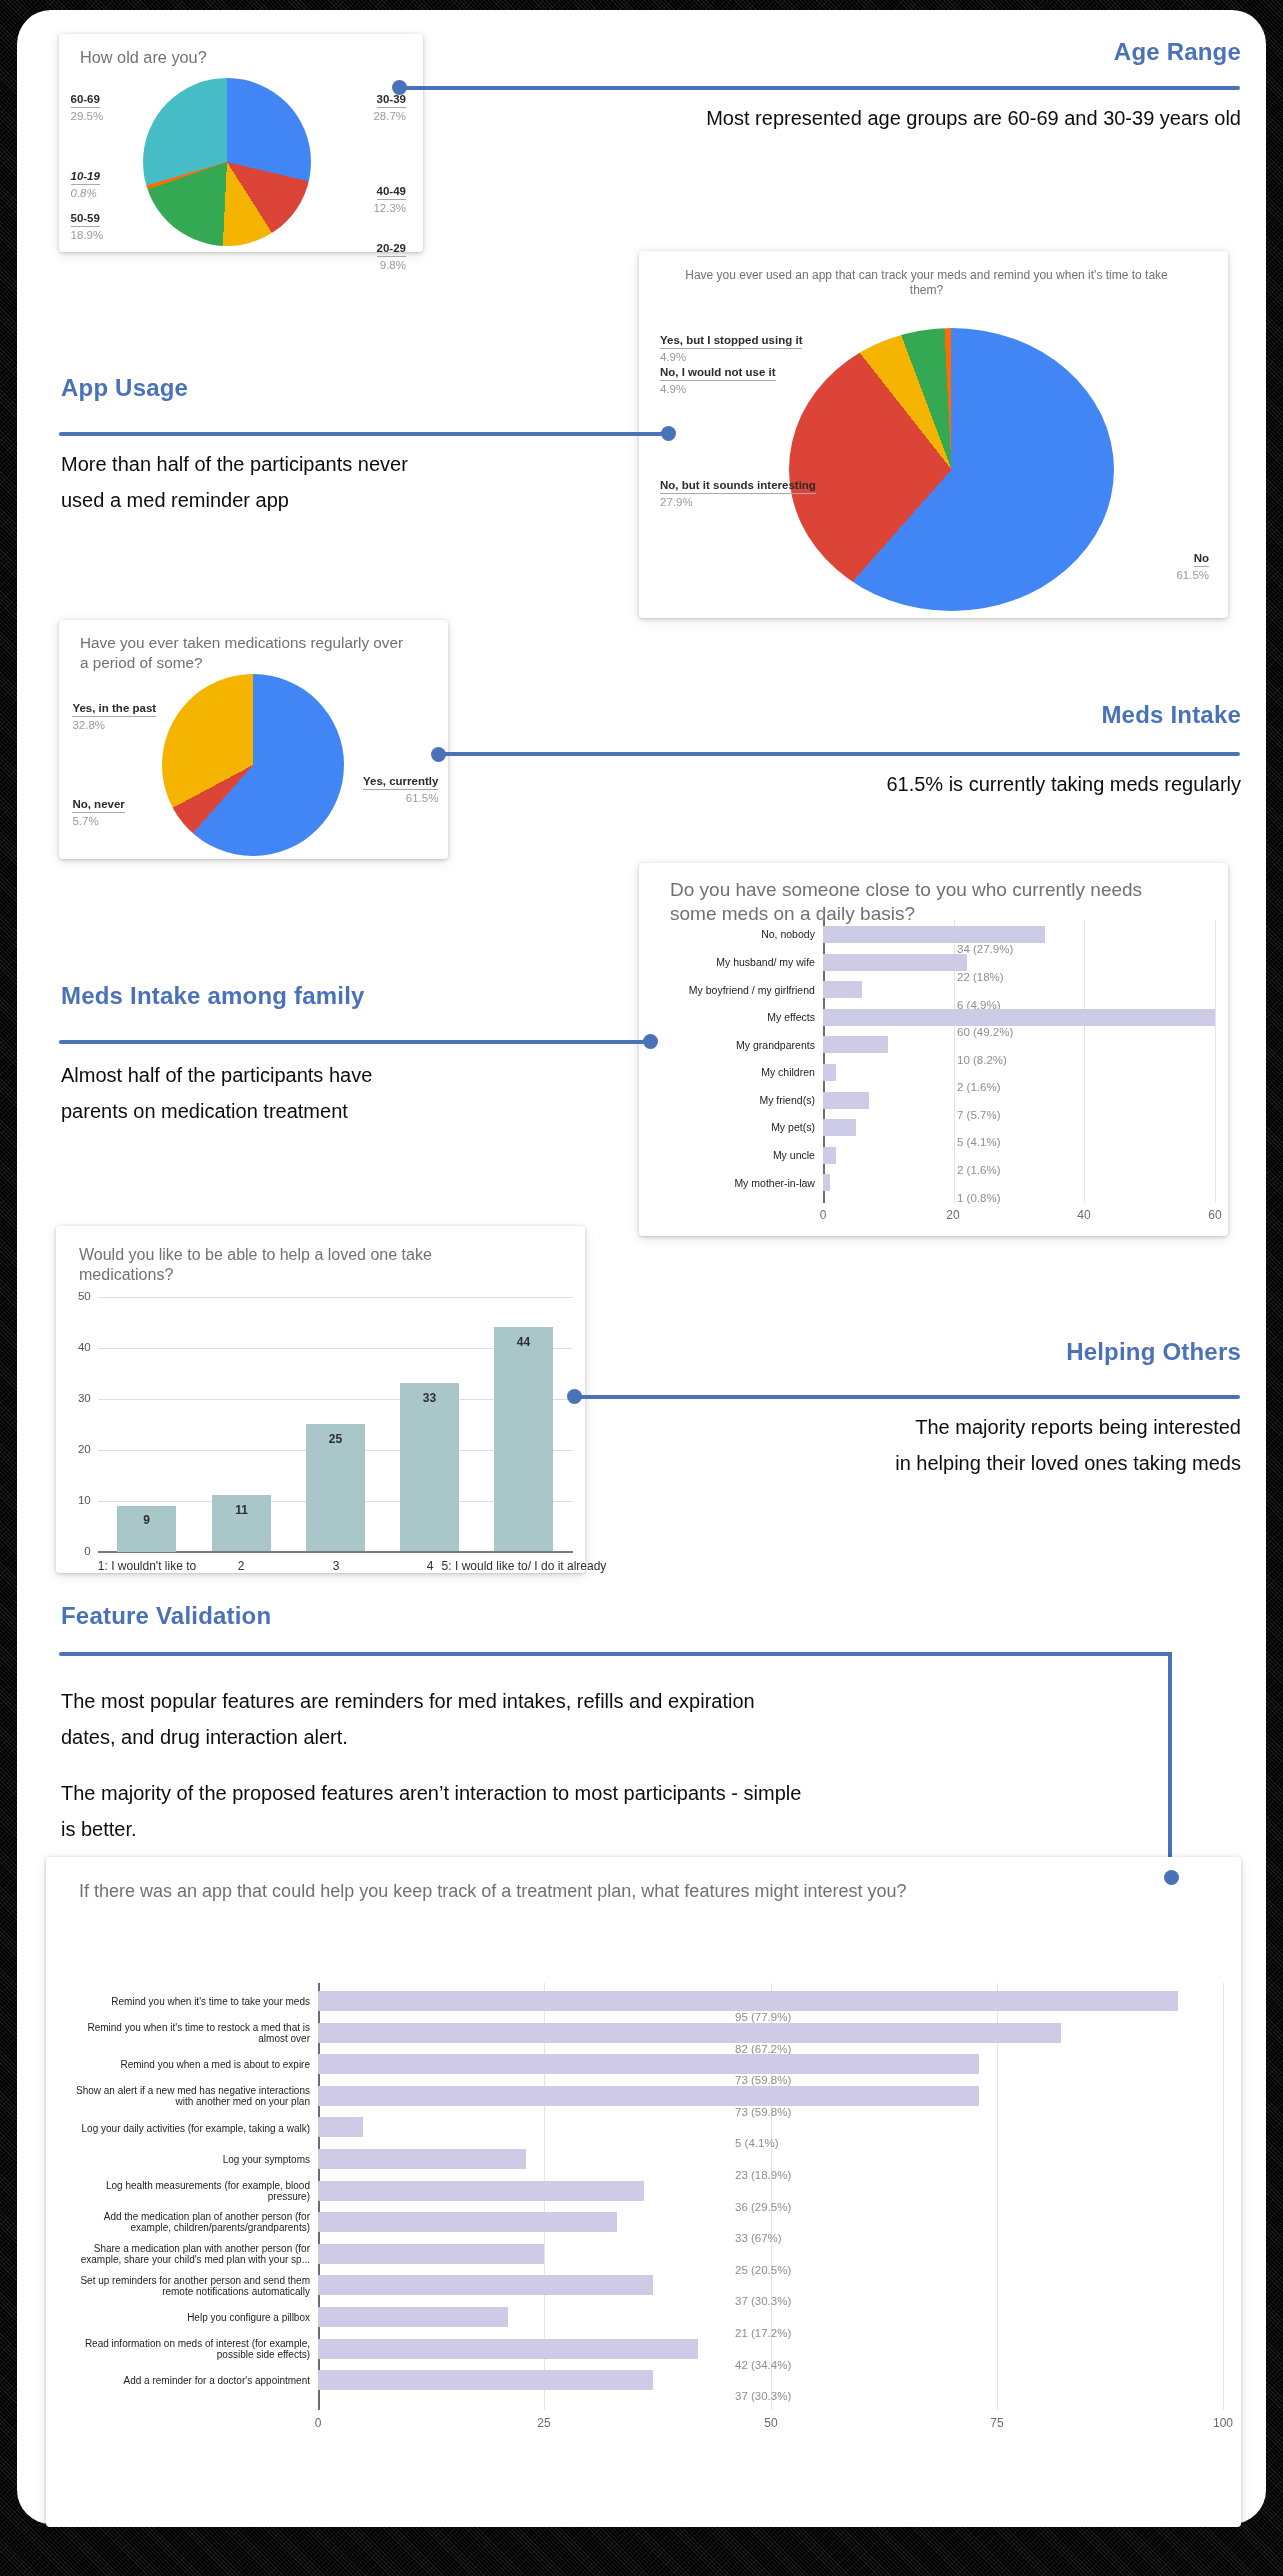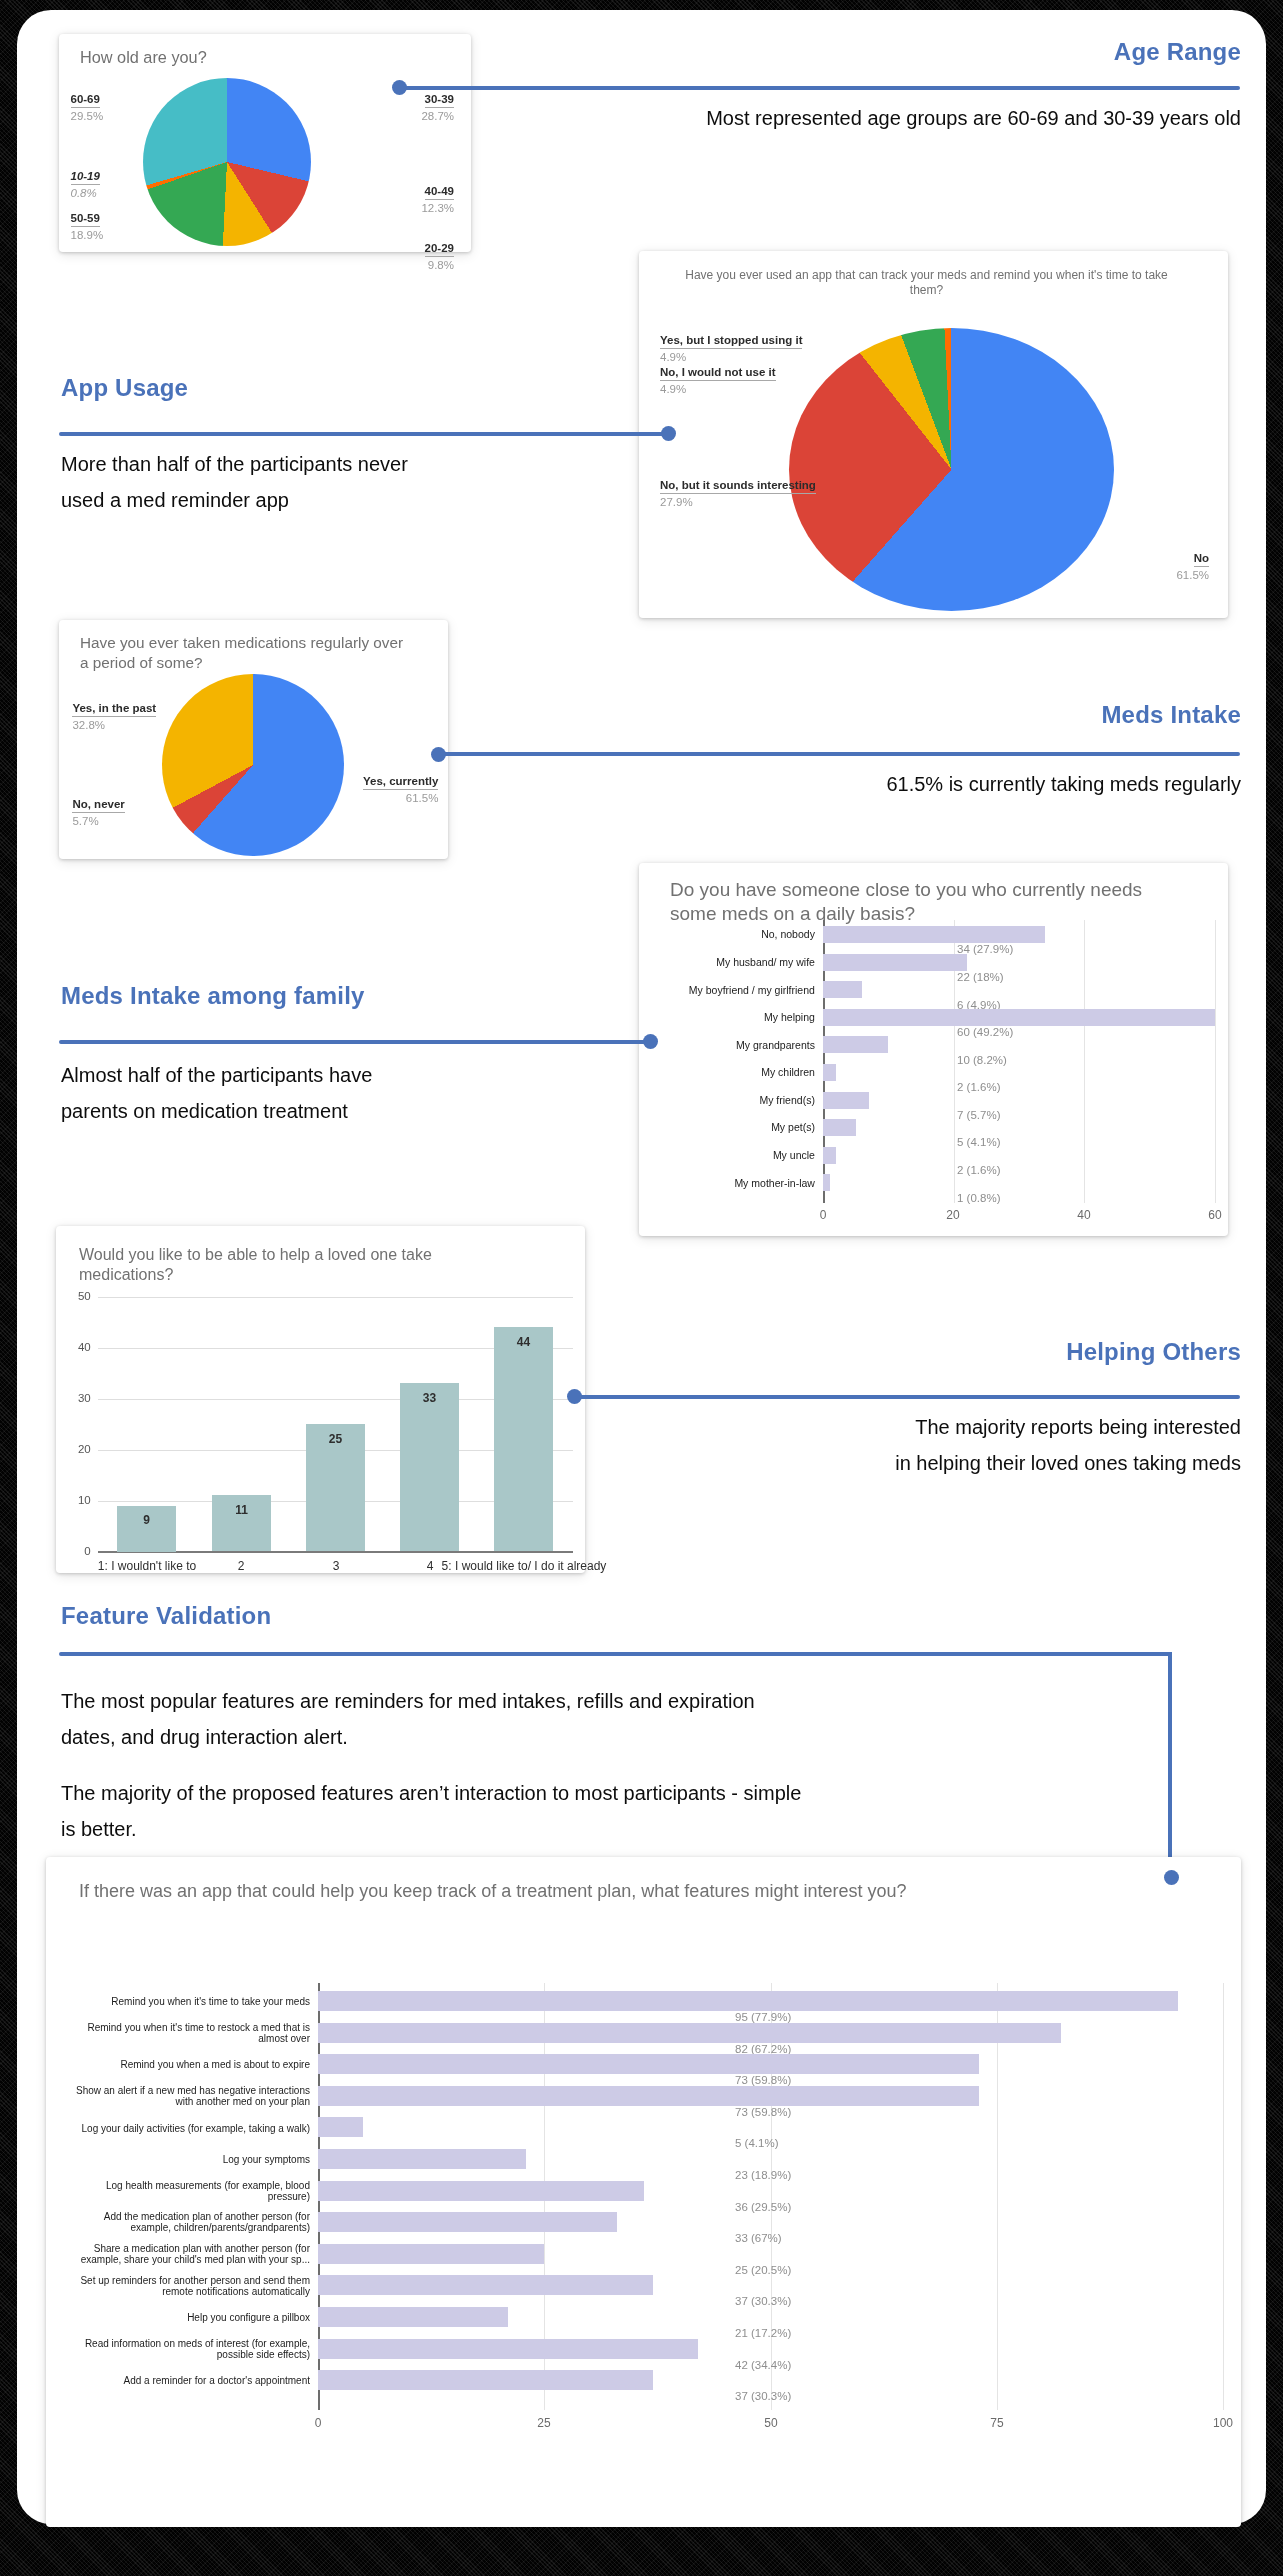--- a/index.html
+++ b/index.html
@@ -36,21 +36,21 @@
   .vbar{position:absolute;}
   .vbar-val{position:absolute;text-align:center;color:#2e2e2e;font-size:12px;font-weight:600;}
   .xcat{position:absolute;transform:translateX(-50%);white-space:nowrap;font-size:12px;color:#2e2e2e;}
 </style>
 </head>
 <body>
 
 <div class="canvas">
   <div class="panel"></div>
 
-  <div class="card" id="card0" style="left:59px;top:34px;width:412px;height:218px;">
+  <div class="card" id="card0" style="left:59px;top:34px;width:364px;height:218px;">
     <div class="card-title" style="left:21px;top:13.4px;font-size:16.3px;">How old are you?</div>
     <div class="chart-body" style="position: absolute; inset: 0px;">
         <div class="pie" style="left: 84px; top: 44px; width: 168px; height: 168px; background: conic-gradient(rgb(66, 133, 244) 0%, rgb(66, 133, 244) 28.7%, rgb(219, 68, 55) 28.7%, rgb(219, 68, 55) 41%, rgb(244, 180, 0) 41%, rgb(244, 180, 0) 50.8%, rgb(52, 168, 83) 50.8%, rgb(52, 168, 83) 69.7%, rgb(255, 109, 1) 69.7%, rgb(255, 109, 1) 70.5%, rgb(70, 189, 198) 70.5%, rgb(70, 189, 198) 100%);"></div>
         <div class="pie-label" style="top: 59px; right: 17px; text-align: right;"><div class="nm">30-39</div><div class="pc">28.7%</div></div>
         <div class="pie-label" style="top: 151px; right: 17px; text-align: right;"><div class="nm">40-49</div><div class="pc">12.3%</div></div>
         <div class="pie-label" style="top: 180px; right: 17px; text-align: right; margin-top: 28px;"><div class="nm">20-29</div><div class="pc">9.8%</div></div>
         <div class="pie-label" style="top: 178px; left: 11.5px;"><div class="nm">50-59</div><div class="pc">18.9%</div></div>
         <div class="pie-label" style="top: 136px; left: 11.5px; font-style: italic;"><div class="nm">10-19</div><div class="pc">0.8%</div></div>
         <div class="pie-label" style="top: 59px; left: 11.5px;"><div class="nm">60-69</div><div class="pc">29.5%</div></div>
       </div>
@@ -108,21 +108,21 @@
         <div class="tickx" style="left: 557px; top: 345px;">60</div>
         <div class="catlab" style="left: 1.9px; width: 174px; top: 56px; height: 31px; font-size: 10.5px; line-height: 11.5px;">No, nobody</div>
         <div class="hbar" style="left: 184px; top: 63px; width: 222px; height: 17px; background: rgb(205, 203, 230);"></div>
         <div class="vallab" style="left: 318px; top: 80px; font-size: 11.5px;">34 (27.9%)</div>
         <div class="catlab" style="left: 1.9px; width: 174px; top: 84px; height: 31px; font-size: 10.5px; line-height: 11.5px;">My husband/ my wife</div>
         <div class="hbar" style="left: 184px; top: 91px; width: 144px; height: 17px; background: rgb(205, 203, 230);"></div>
         <div class="vallab" style="left: 318px; top: 108px; font-size: 11.5px;">22 (18%)</div>
         <div class="catlab" style="left: 1.9px; width: 174px; top: 112px; height: 31px; font-size: 10.5px; line-height: 11.5px;">My boyfriend / my girlfriend</div>
         <div class="hbar" style="left: 184px; top: 118px; width: 39px; height: 17px; background: rgb(205, 203, 230);"></div>
         <div class="vallab" style="left: 318px; top: 136px; font-size: 11.5px;">6 (4.9%)</div>
-        <div class="catlab" style="left: 1.9px; width: 174px; top: 139px; height: 31px; font-size: 10.5px; line-height: 11.5px;">My helping</div>
+        <div class="catlab" style="left: 1.9px; width: 174px; top: 139px; height: 31px; font-size: 10.5px; line-height: 11.5px;">My effects</div>
         <div class="hbar" style="left: 184px; top: 146px; width: 392px; height: 17px; background: rgb(205, 203, 230);"></div>
         <div class="vallab" style="left: 318px; top: 163px; font-size: 11.5px;">60 (49.2%)</div>
         <div class="catlab" style="left: 1.9px; width: 174px; top: 167px; height: 31px; font-size: 10.5px; line-height: 11.5px;">My grandparents</div>
         <div class="hbar" style="left: 184px; top: 173px; width: 65px; height: 17px; background: rgb(205, 203, 230);"></div>
         <div class="vallab" style="left: 318px; top: 191px; font-size: 11.5px;">10 (8.2%)</div>
         <div class="catlab" style="left: 1.9px; width: 174px; top: 194px; height: 31px; font-size: 10.5px; line-height: 11.5px;">My children</div>
         <div class="hbar" style="left: 184px; top: 201px; width: 13px; height: 17px; background: rgb(205, 203, 230);"></div>
         <div class="vallab" style="left: 318px; top: 218px; font-size: 11.5px;">2 (1.6%)</div>
         <div class="catlab" style="left: 1.9px; width: 174px; top: 222px; height: 31px; font-size: 10.5px; line-height: 11.5px;">My friend(s)</div>
         <div class="hbar" style="left: 184px; top: 229px; width: 46px; height: 17px; background: rgb(205, 203, 230);"></div>

